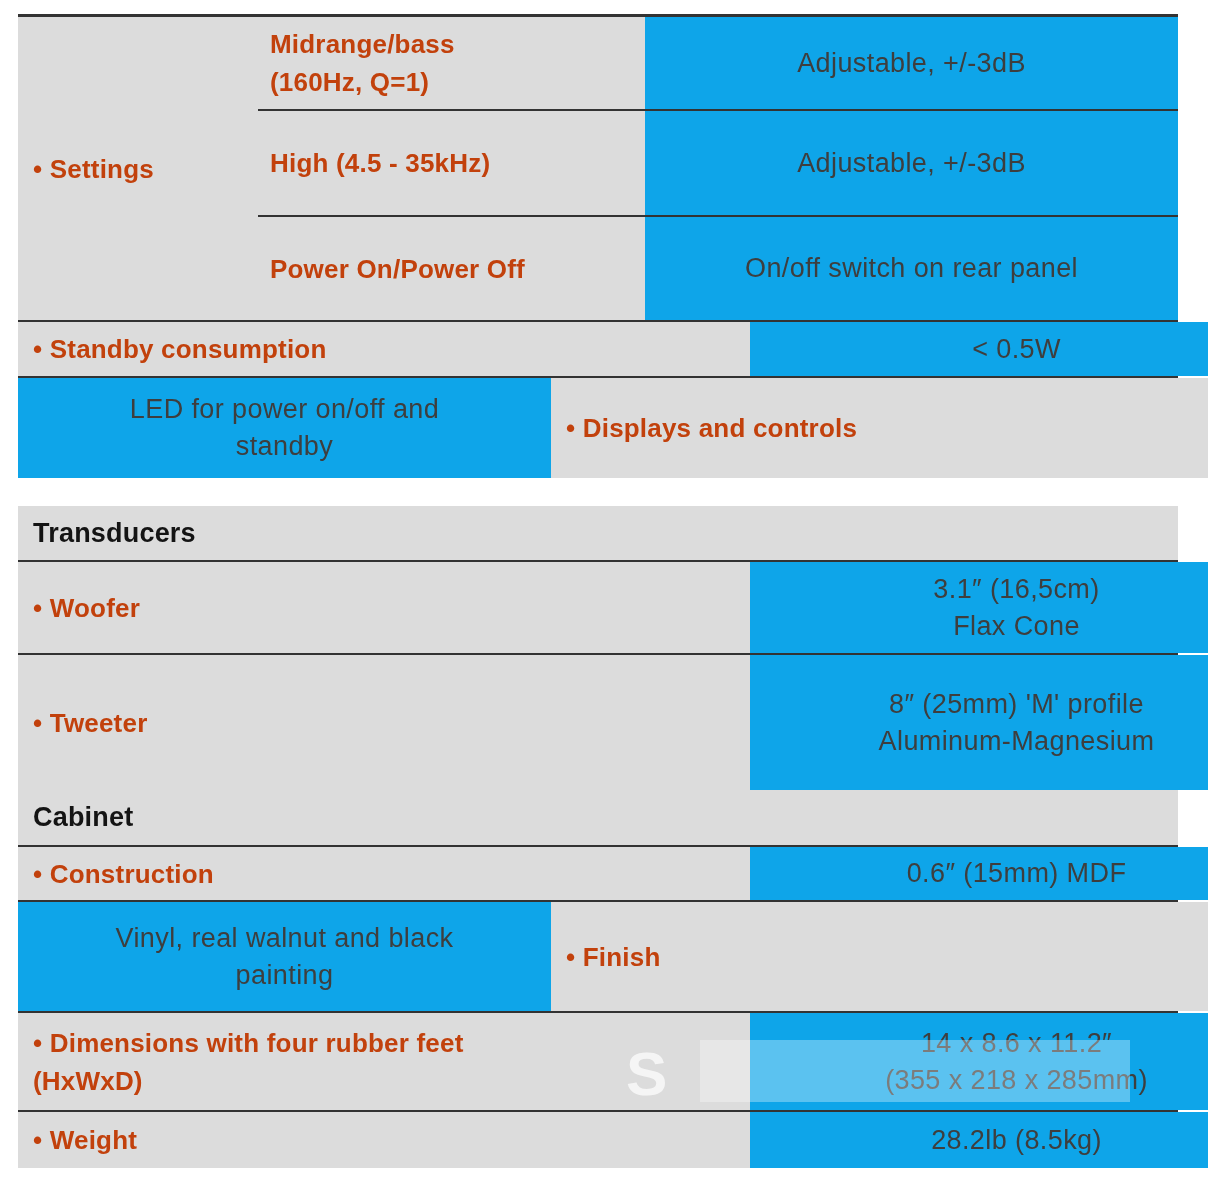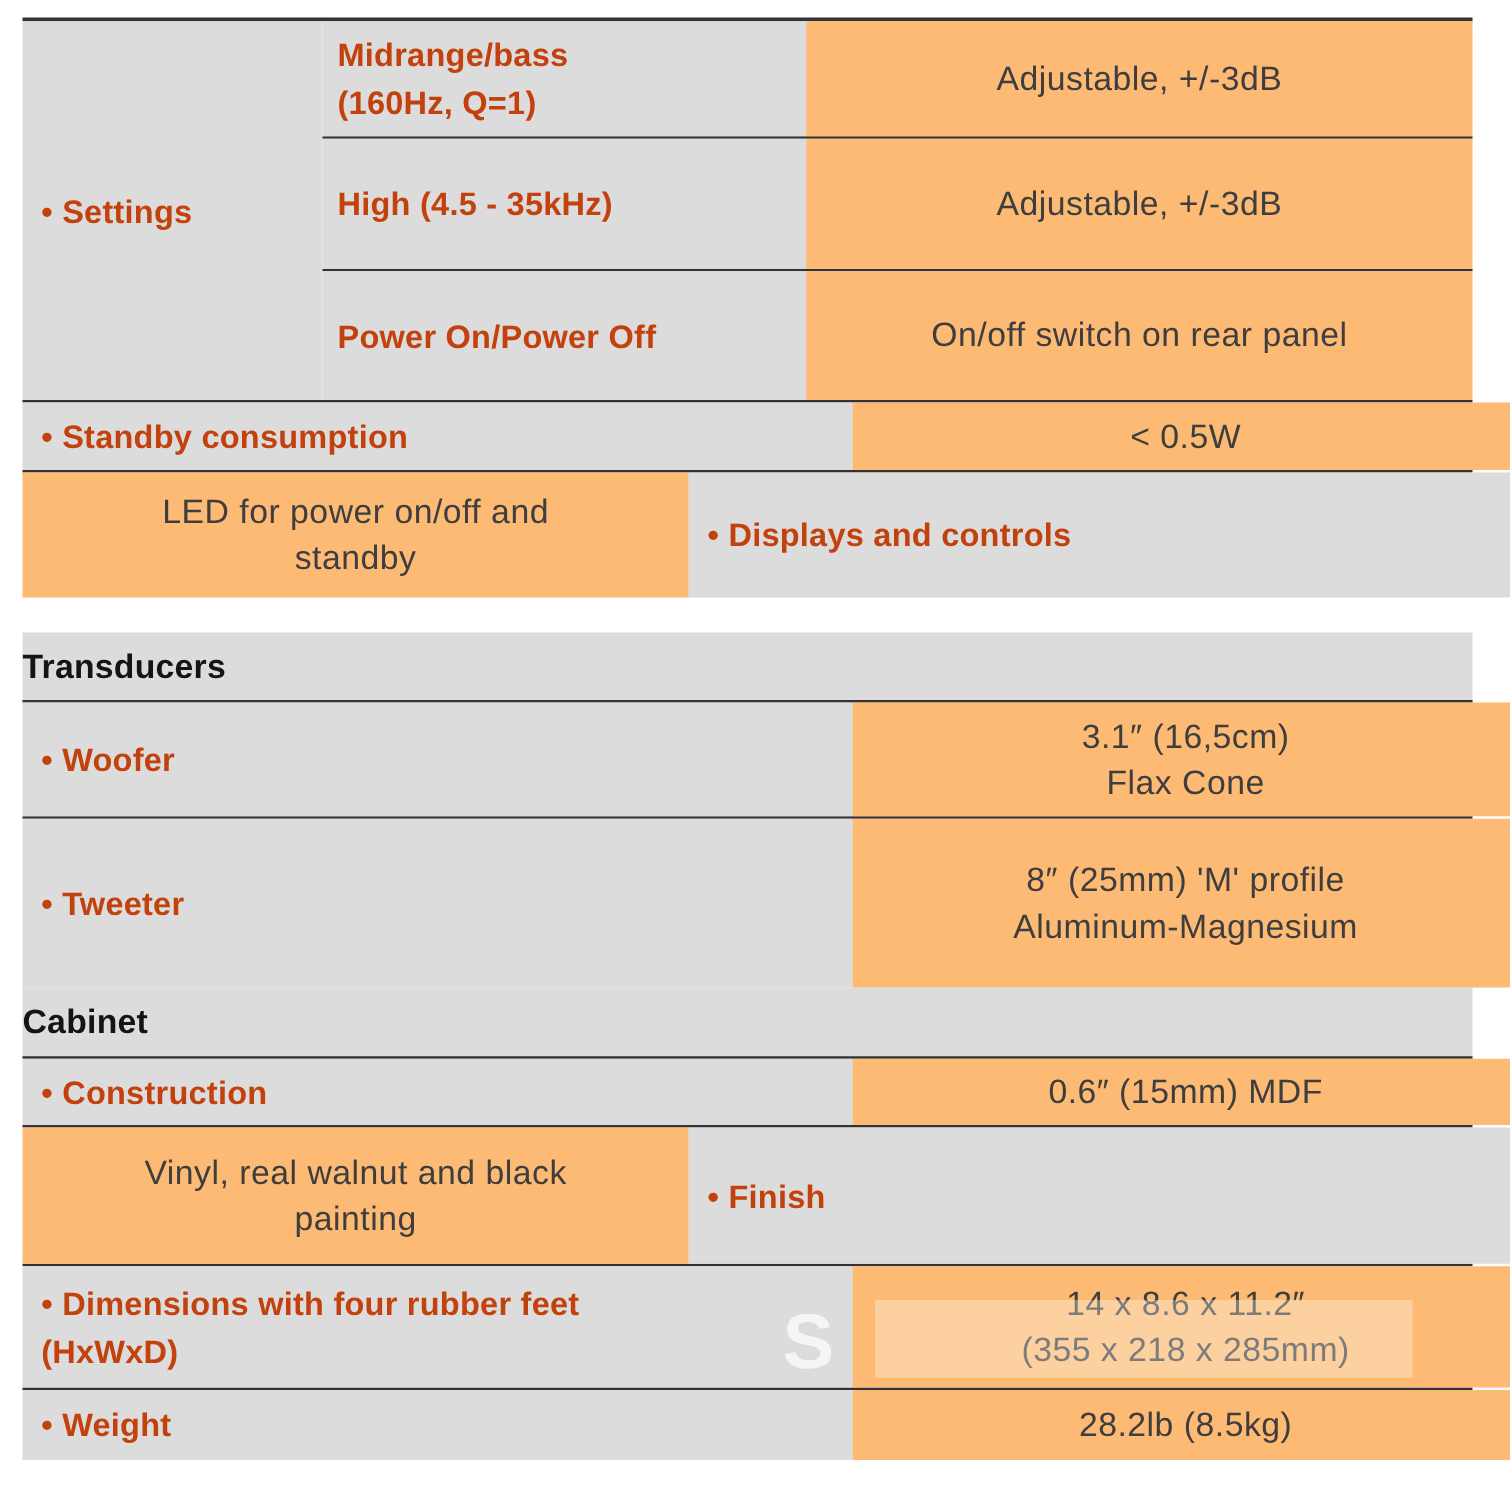--- a/index.html
+++ b/index.html
@@ -33,38 +33,39 @@
     color: #c2410c;
     padding-left: 15px;
     padding-right: 24px;
     white-space: pre-line;
     letter-spacing: 0.2px;
   }
   .title {
     font-weight: bold;
     font-size: 27px;
     color: #141414;
+    padding-left: 15px;
     letter-spacing: 0.2px;
   }
   .val {
     width: 533px;
     flex: none;
     justify-content: center;
     text-align: center;
     font-size: 27px;
     line-height: 37px;
     font-weight: 400;
     color: #3e3e3e;
     letter-spacing: 0.4px;
     white-space: pre-line;
-    background: #fdba74;
+    background: #0ea5e9;
   }
   .w-set  { width: 240px; flex: none; }
   .w-mid  { width: 387px; flex: none; padding-left: 12px; }
-  .w-left { width: 664px; flex: none; }
+  .w-left { width: 732px; flex: none; }
   .subcol { display: flex; flex-direction: column; flex: 1; }
   .gap { height: 28px; background: #ffffff; }
   .watermark-s {
     position: absolute;
     left: 626px;
     top: 1038px;
     font-size: 62px;
     font-weight: bold;
     color: rgba(255, 255, 255, 0.72);
     pointer-events: none;

